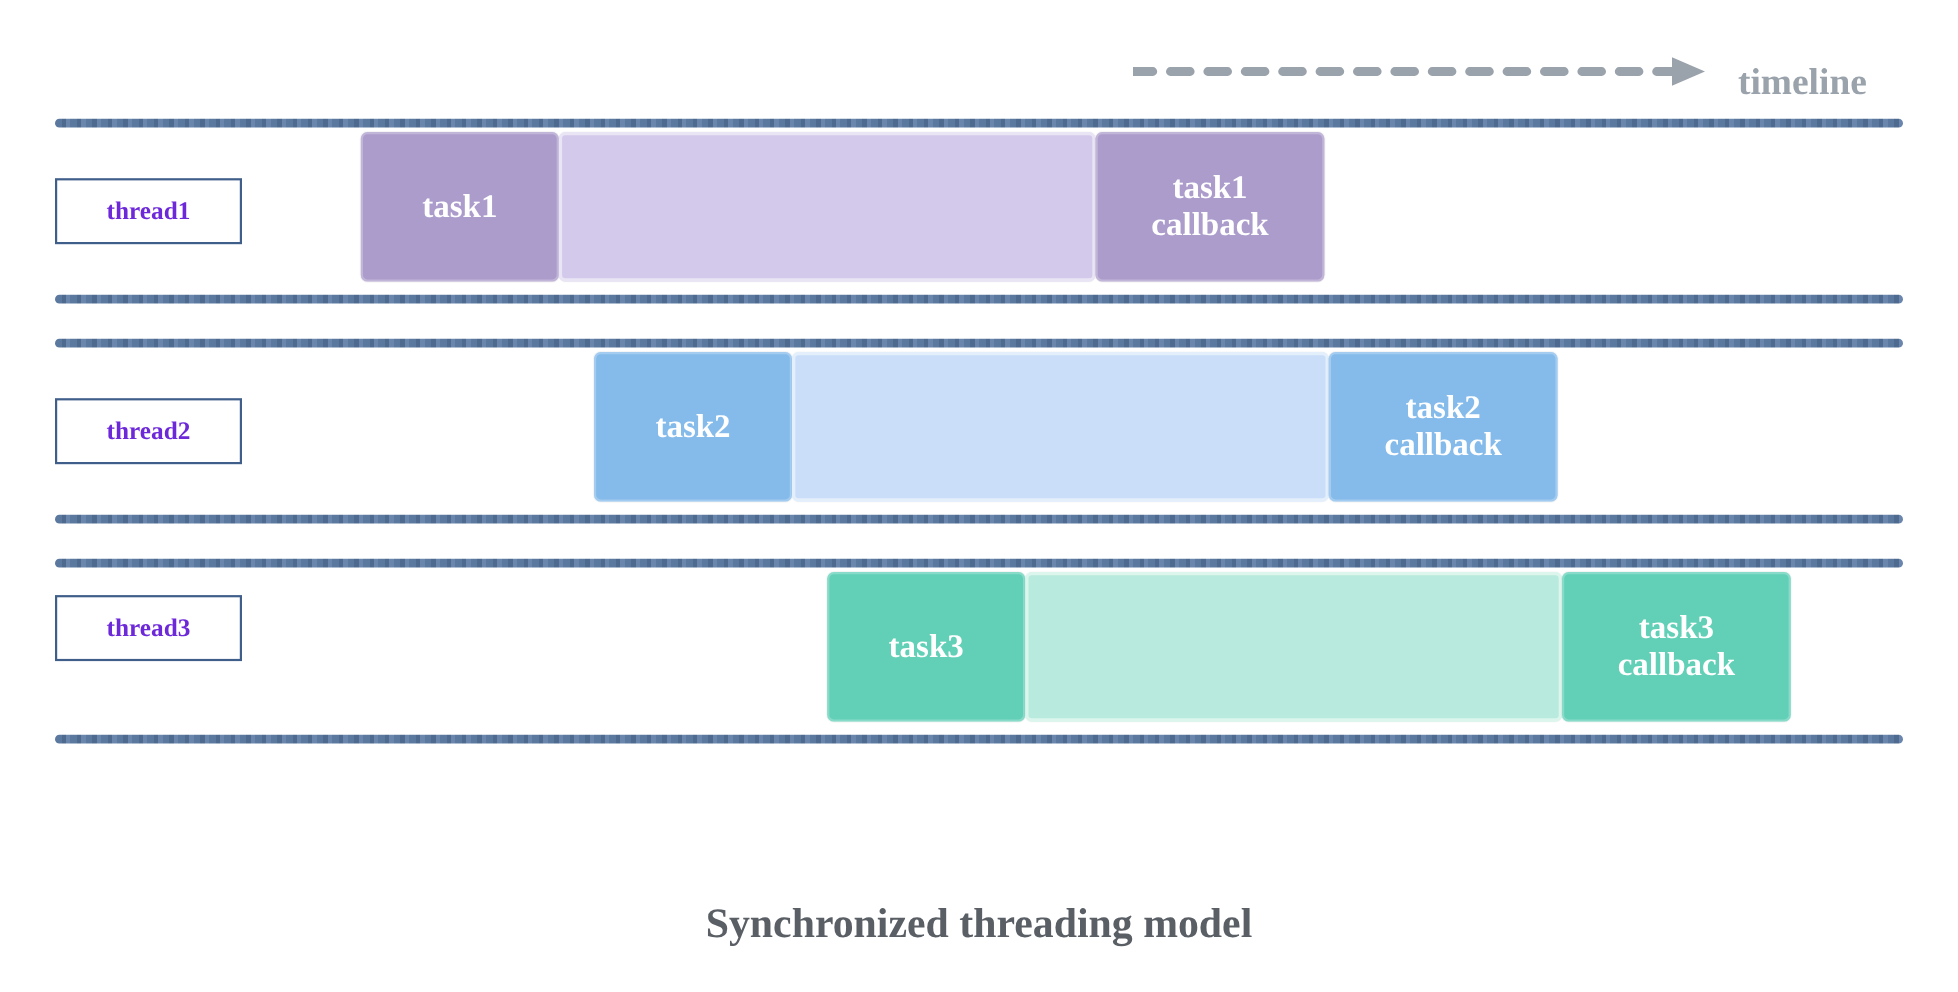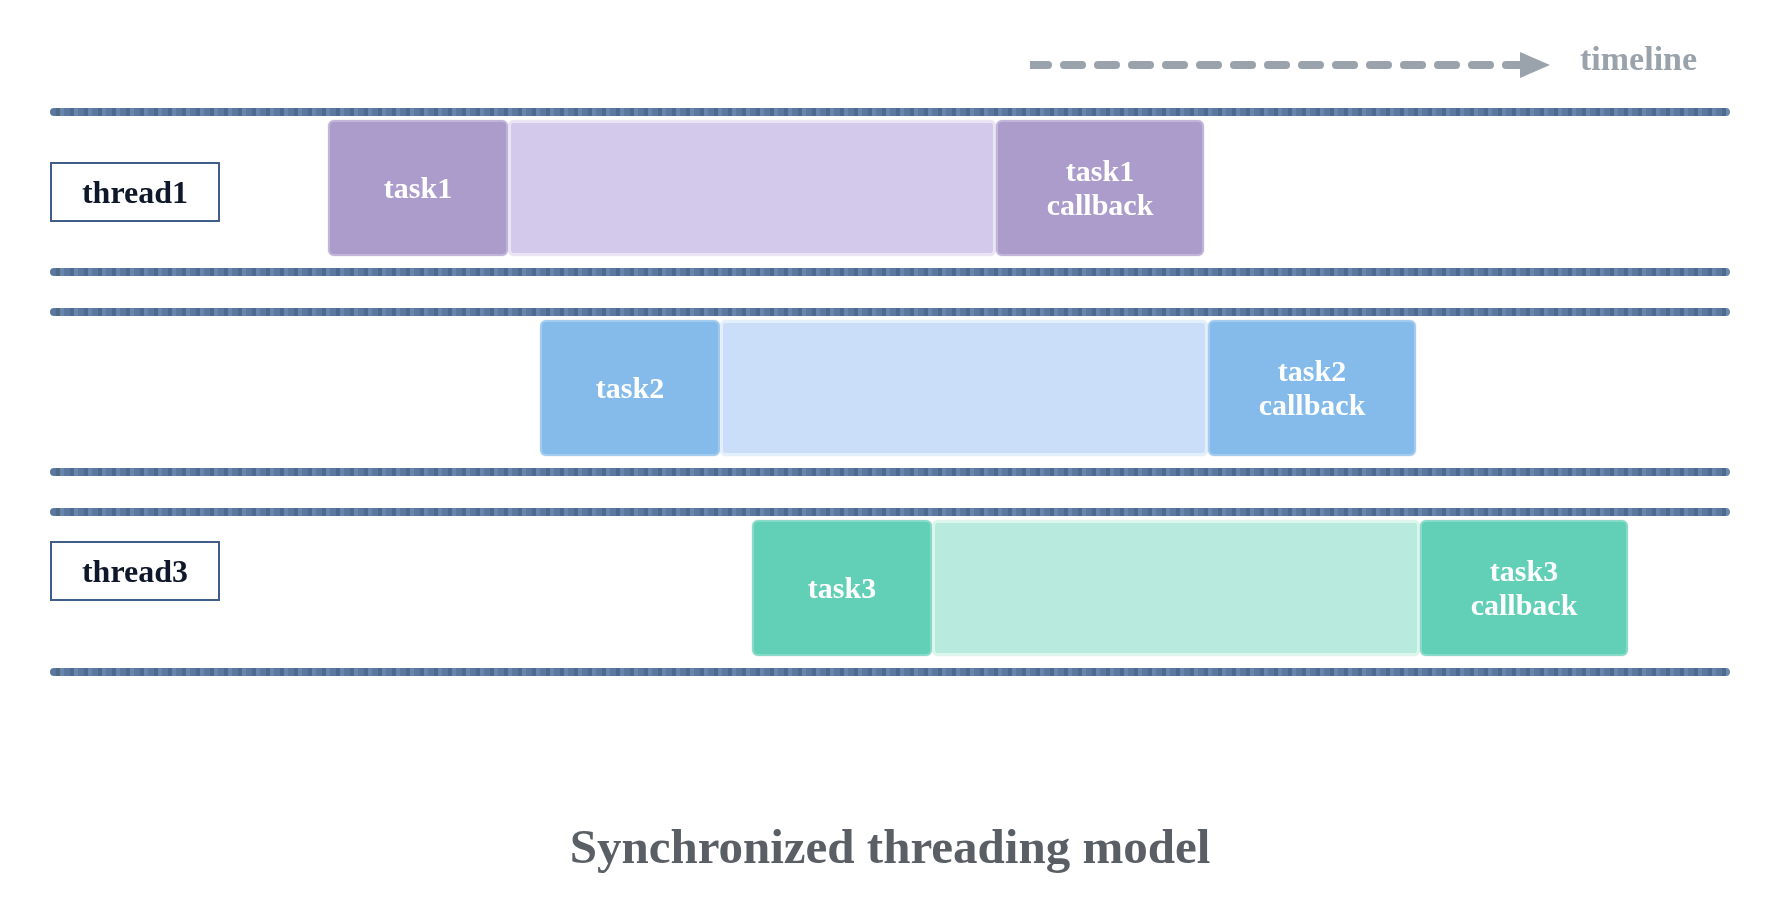--- a/index.html
+++ b/index.html
@@ -19,36 +19,36 @@
   
   .timeline-arrow {
     position: absolute;
     top: 50px;
     left: 1030px;
     width: 520px;
     height: 30px;
   }
   .timeline-label {
     position: absolute;
-    top: 40px;
+    top: 56px;
     left: 1580px;
     font-size: 34px;
     font-weight: 700;
     color: #9aa3ab;
   }
 
   
   .thread-label {
     position: absolute;
     left: 50px;
     width: 170px;
     height: 60px;
     border: 2px solid #3f5e8a;
-    color: #0f172a;
-    font-size: 32px;
+    color: #6d28d9;
+    font-size: 23px;
     font-weight: 700;
     display: flex;
     align-items: center;
     justify-content: center;
     background: #fff;
   }
 
   
   .rule {
     position: absolute;
@@ -89,21 +89,21 @@
       inset 0 0 0 3px rgba(255,255,255,0.5),
       0 0 0 1px rgba(0,0,0,0.02);
   }
 
   .caption {
     position: absolute;
     width: 1780px;
     top: 818px;
     left: 0;
     text-align: center;
-    font-size: 49px;
+    font-size: 38px;
     font-weight: 700;
     color: #5a5f66;
   }
 
   
   .purple-solid { background: #ac9cce; }
   .purple-light { background: #d3caec; }
   .blue-solid   { background: #82bbee; }
   .blue-light   { background: #c9defb; }
   .teal-solid   { background: #5dd1b7; }
@@ -130,20 +130,23 @@
   </div>
   <div class="block light purple-light" style="top:120px; left:508px; width:488px"></div>
   <div class="block purple-solid" style="top:120px; left:996px; width:208px; white-space:pre-line">
     <span>task1
 callback</span>
   </div>
 
   <div class="rule" style="top:268px"></div>
 
   <div class="rule" style="top:308px"></div>
+  <div class="thread-label" style="top:362px">
+    <span>thread2</span>
+  </div>
 
   <div class="block blue-solid" style="top:320px; left:540px; width:180px">
     <span>task2</span>
   </div>
   <div class="block light blue-light" style="top:320px; left:720px; width:488px"></div>
   <div class="block blue-solid" style="top:320px; left:1208px; width:208px; white-space:pre-line">
     <span>task2
 callback</span>
   </div>
 

